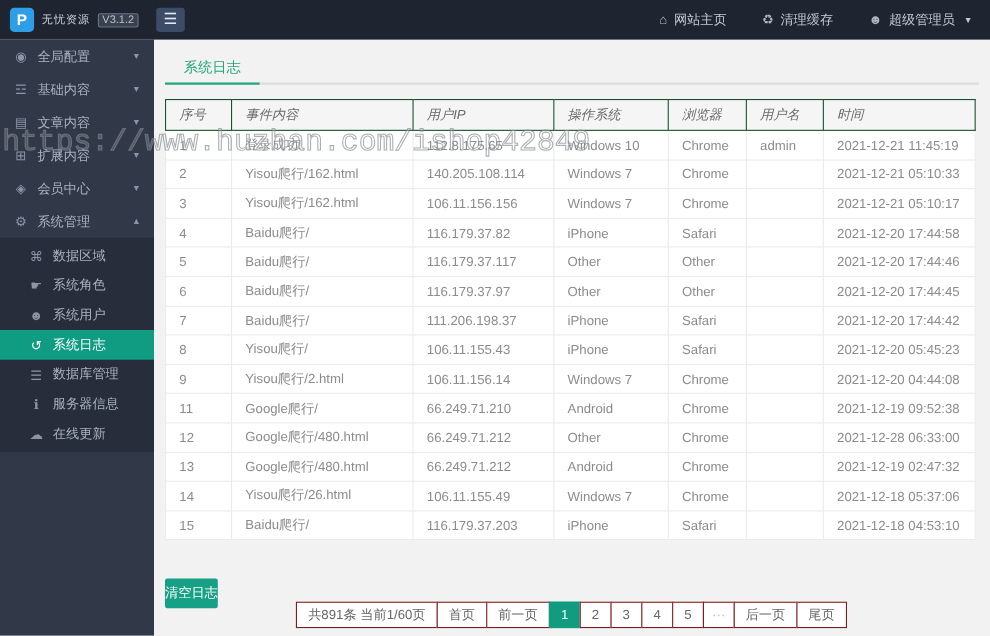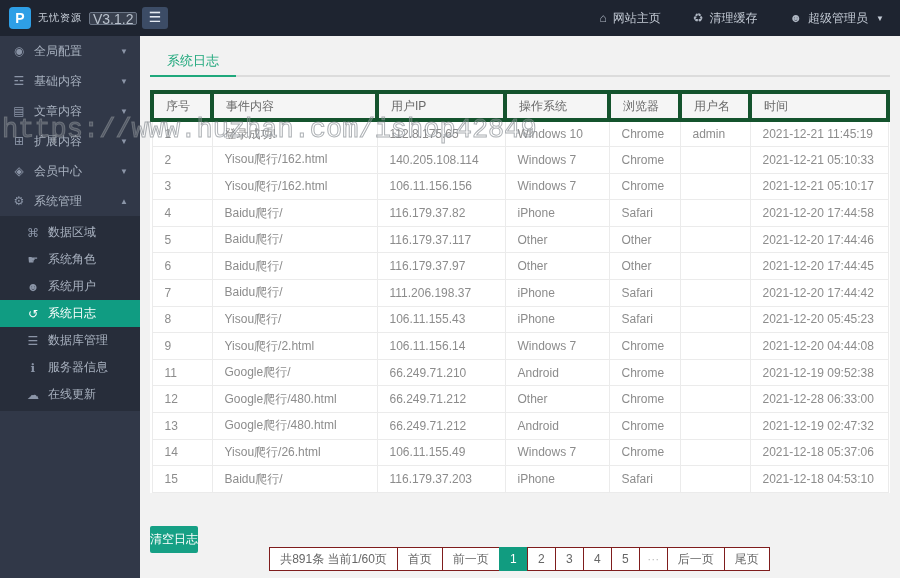--- a/index.html
+++ b/index.html
@@ -14,21 +14,21 @@
     position:absolute; top:0; left:0; width:900px; height:36px;
     background:#1e2430; display:flex; align-items:center; z-index:6;
   }
   .logo { display:flex; align-items:center; gap:7px; margin-left:9px; cursor:pointer; }
   .logo-sq {
     width:22px; height:22px; border-radius:4px; background:#2e9fe6;
     color:#fff; font-weight:bold; font-size:14px; text-align:center; line-height:22px;
   }
   .app-name { color:#cdd4de; font-size:10px; letter-spacing:1px; }
   .ver-badge {
-    font-size:14px; color:#b9c1cc; background:#39404e;
+    font-size:10px; color:#b9c1cc; background:#39404e;
     border:1px solid #6b7585; border-radius:2px; padding:0 3px; height:13px; line-height:12px;
   }
   .hamburger {
     position:absolute; left:142px; top:7px; width:26px; height:22px;
     background:#3c4c66; border-radius:3px; color:#e4eaf2; text-align:center;
     line-height:21px; font-size:14px; cursor:pointer;
   }
   .topnav { margin-left:auto; display:flex; align-items:center; gap:32px; padding-right:16px; }
   .topnav-item { display:flex; align-items:center; gap:6px; color:#c3cad4; font-size:12px; cursor:pointer; }
   .topnav-item .tn-icon { font-size:12px; color:#aeb6c2; }
@@ -55,22 +55,22 @@
     color:#1fa87c; font-size:13px; border-bottom:2px solid #1fa87c;
     margin-bottom:-2px; cursor:pointer;
   }
   table.log-table {
     position:absolute; left:10px; top:54px; width:736px;
     border-collapse:collapse; table-layout:fixed; background:#fff;
     font-size:12px; color:#8c8c8c;
   }
   .log-table th {
     background:#f5f5f5; color:#696969; font-weight:normal; text-align:left;
-    height:28px; padding:0 12px; border:4px solid #14532d;
-    overflow:hidden; white-space:nowrap;
+    height:28px; padding:0 12px; border:1px solid #14532d;
+    overflow:hidden; white-space:nowrap;font-style:italic;
   }
   .log-table td {
     height:26.6px; padding:0 12px; border:1px solid #ebebeb;
     overflow:hidden; white-space:nowrap;
   }
   .clear-btn {
     position:absolute; left:10px; top:490px; background:#16a085; color:#fff;
     border:none; border-radius:2px; font-size:12px; padding:5px 0; cursor:pointer;
     font-family:inherit;
   }

